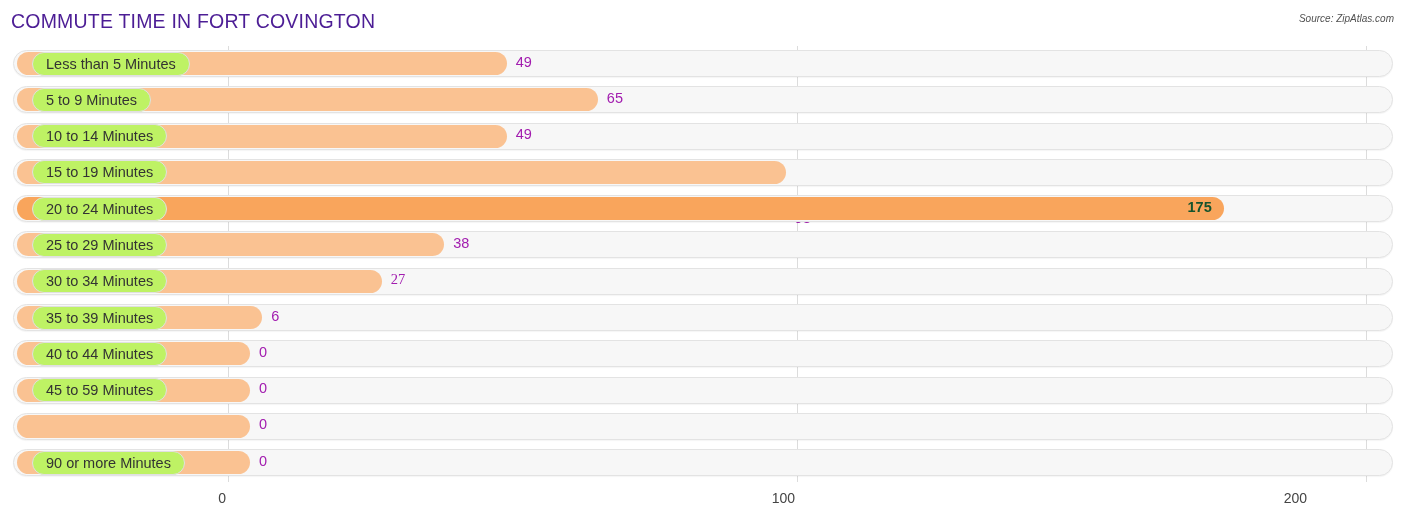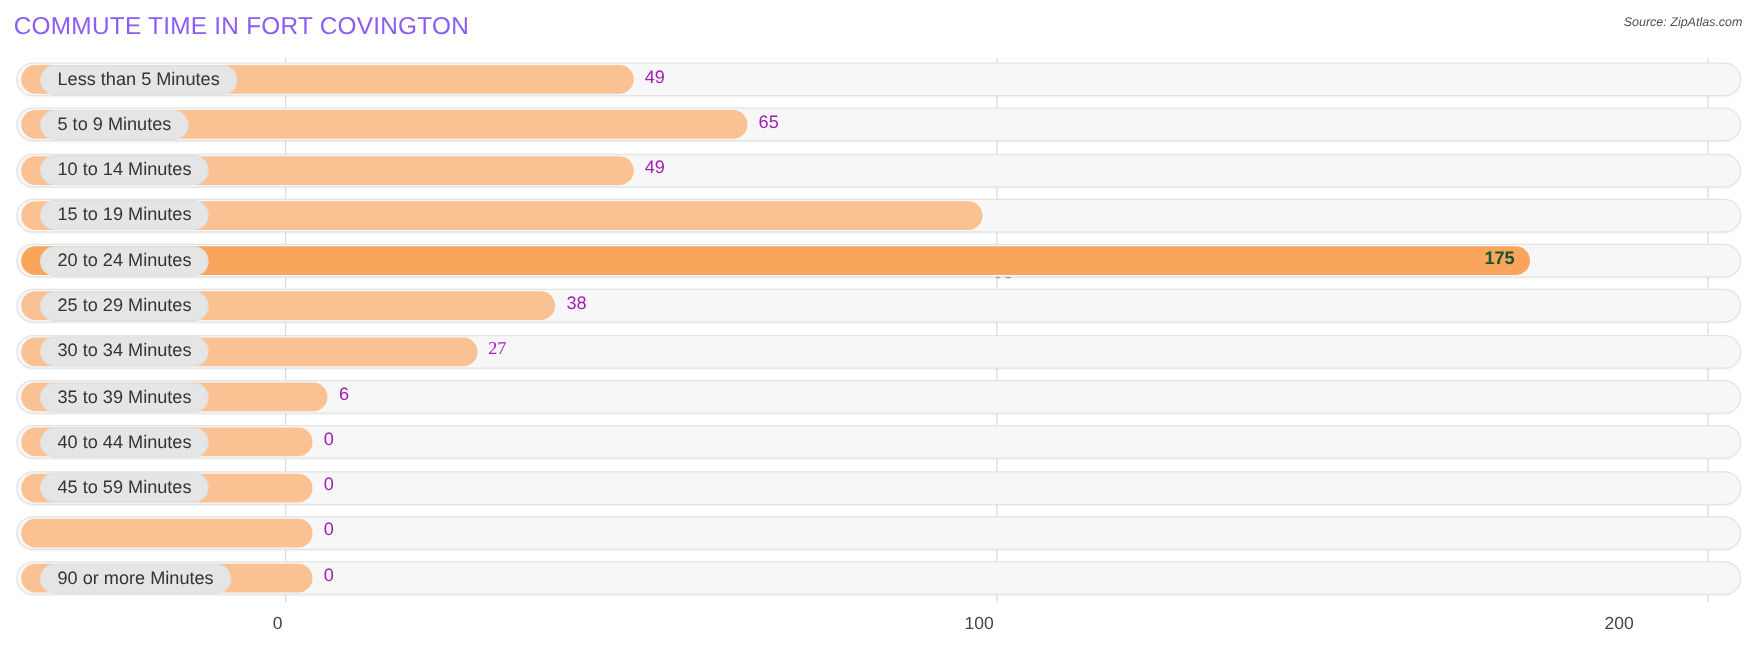--- a/index.html
+++ b/index.html
@@ -22,21 +22,21 @@
     top: 0; left: 0;
     width: 1406px;
     height: 46px;
   }
   .chart-title {
     position: absolute;
     left: 11px;
     top: 10px;
     font-size: 19.5px;
     letter-spacing: .2px;
-    color: #8b5cf6;
+    color: #4c1d95;
     white-space: nowrap;
   }
   .source-note {
     position: absolute;
     right: 12px;
     top: 13px;
     font-size: 10px;
     font-style: italic;
     color: #505050;
     white-space: nowrap;
@@ -96,21 +96,21 @@
     background: #f9a55c;
   }
   .pill {
     position: absolute;
     left: 32px;
     top: 5.5px;
     height: 24px;
     display: flex;
     align-items: center;
     padding: 0 13px;
-    background: #e5e5e5;
+    background: #bef264;
     border: 1px solid #e0e0e0;
     border-radius: 13px;
     font-size: 14.5px;
     color: #333333;
     white-space: nowrap;
     box-sizing: border-box;
   }
   .value {
     position: absolute;
     top: 7.5px;

